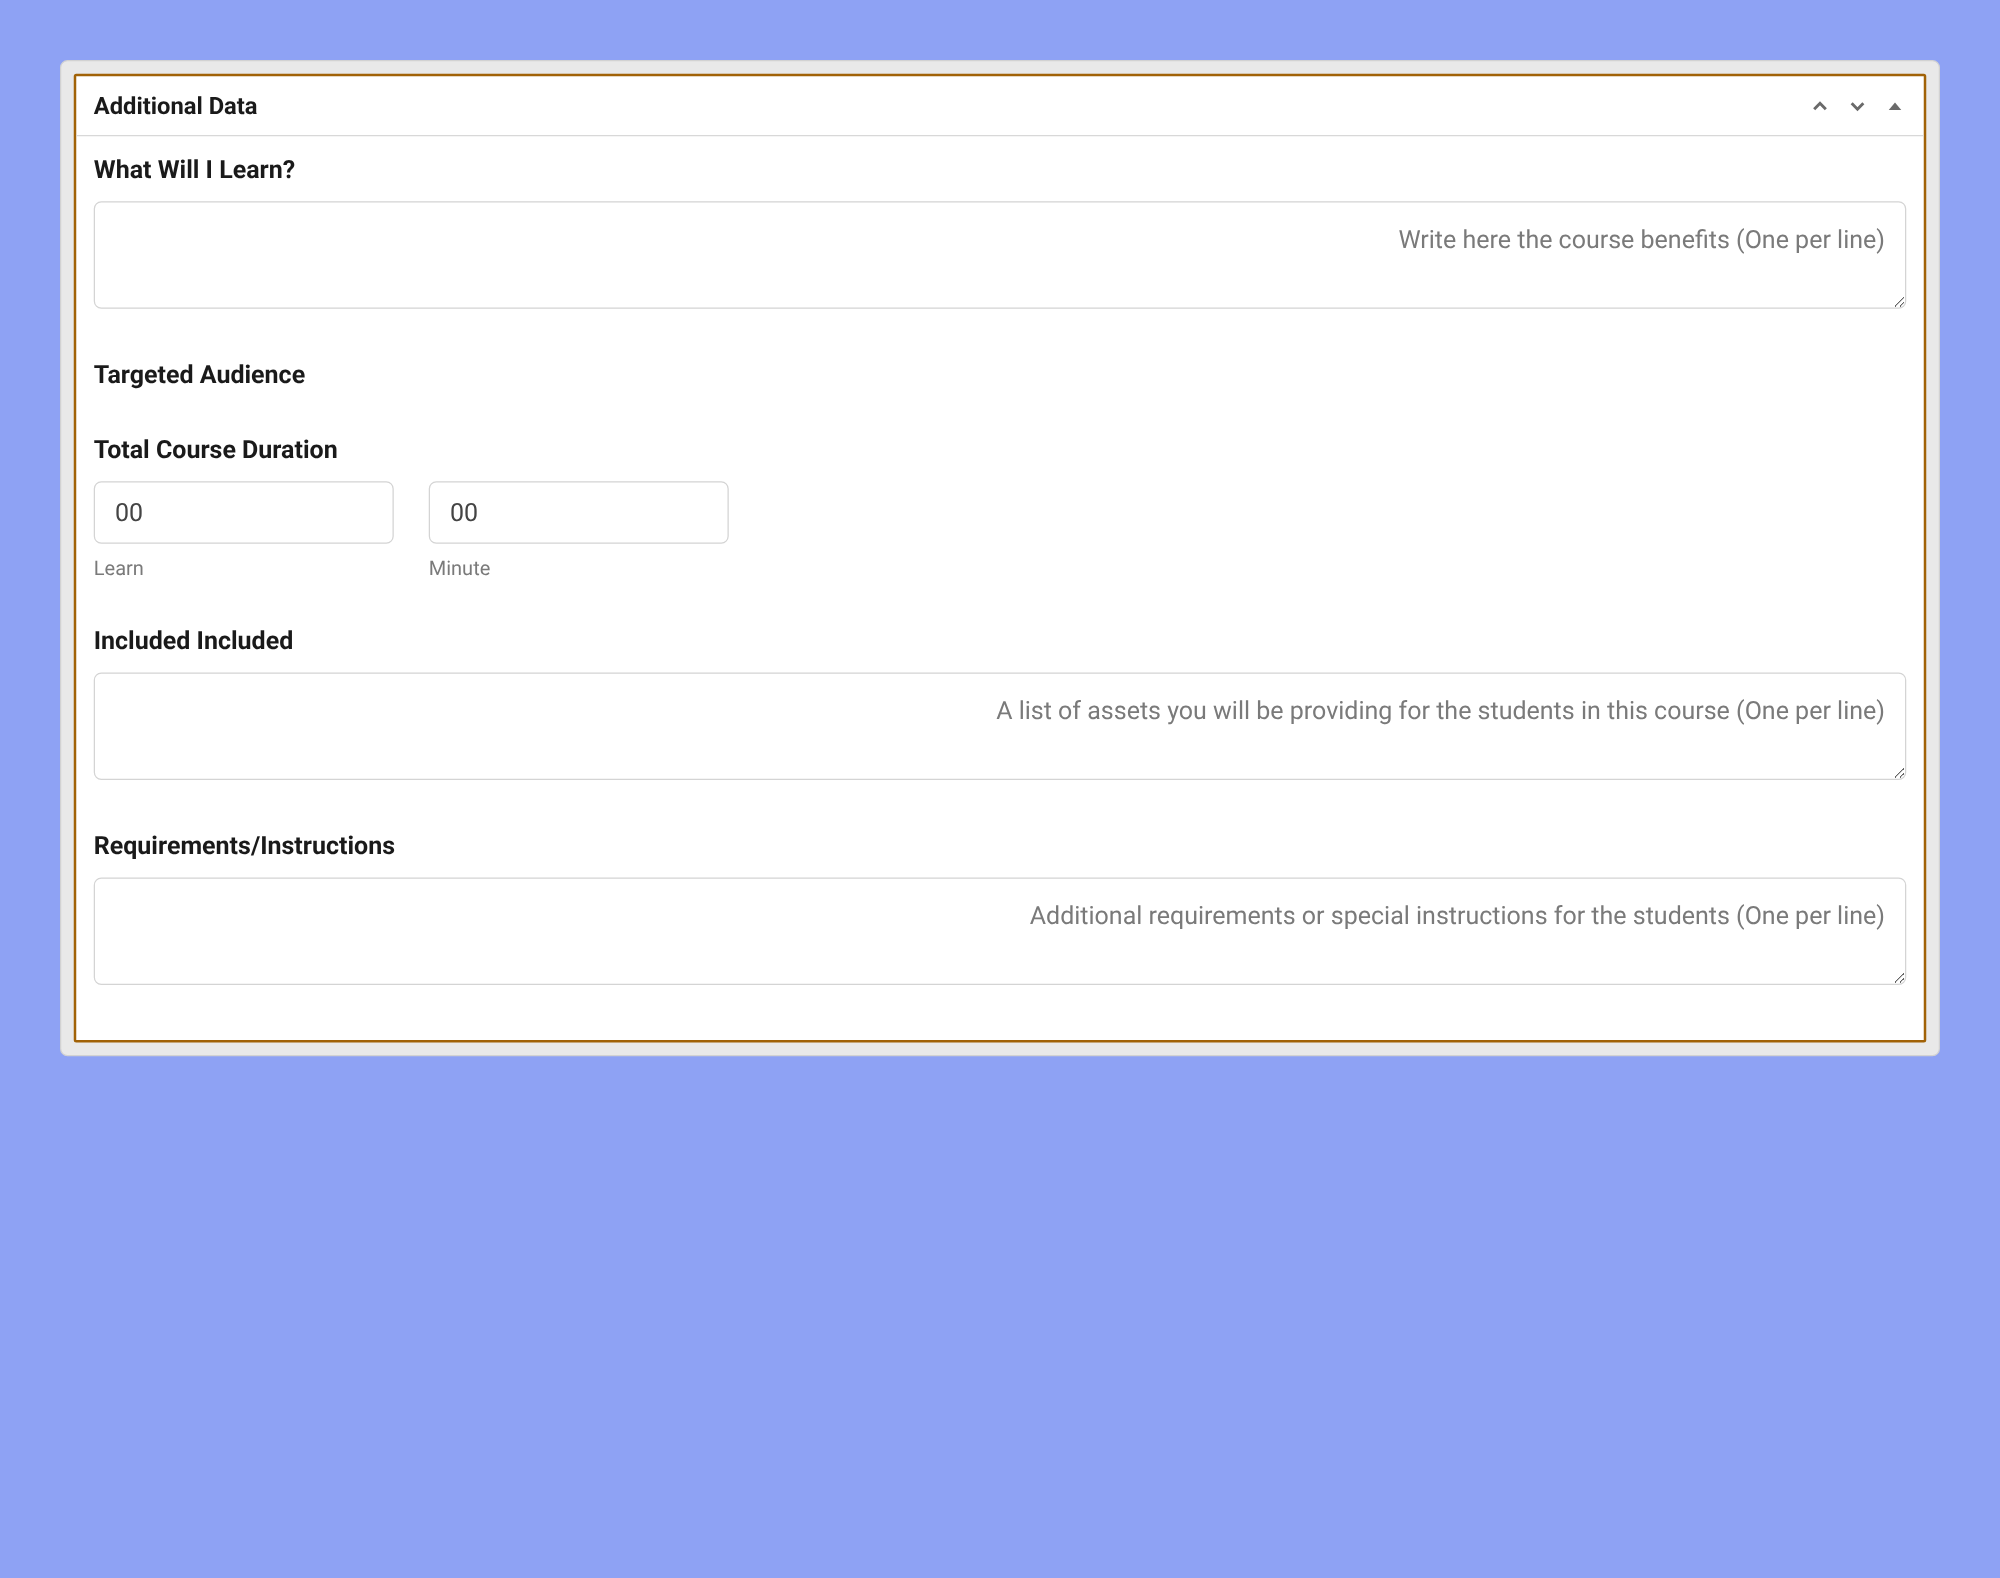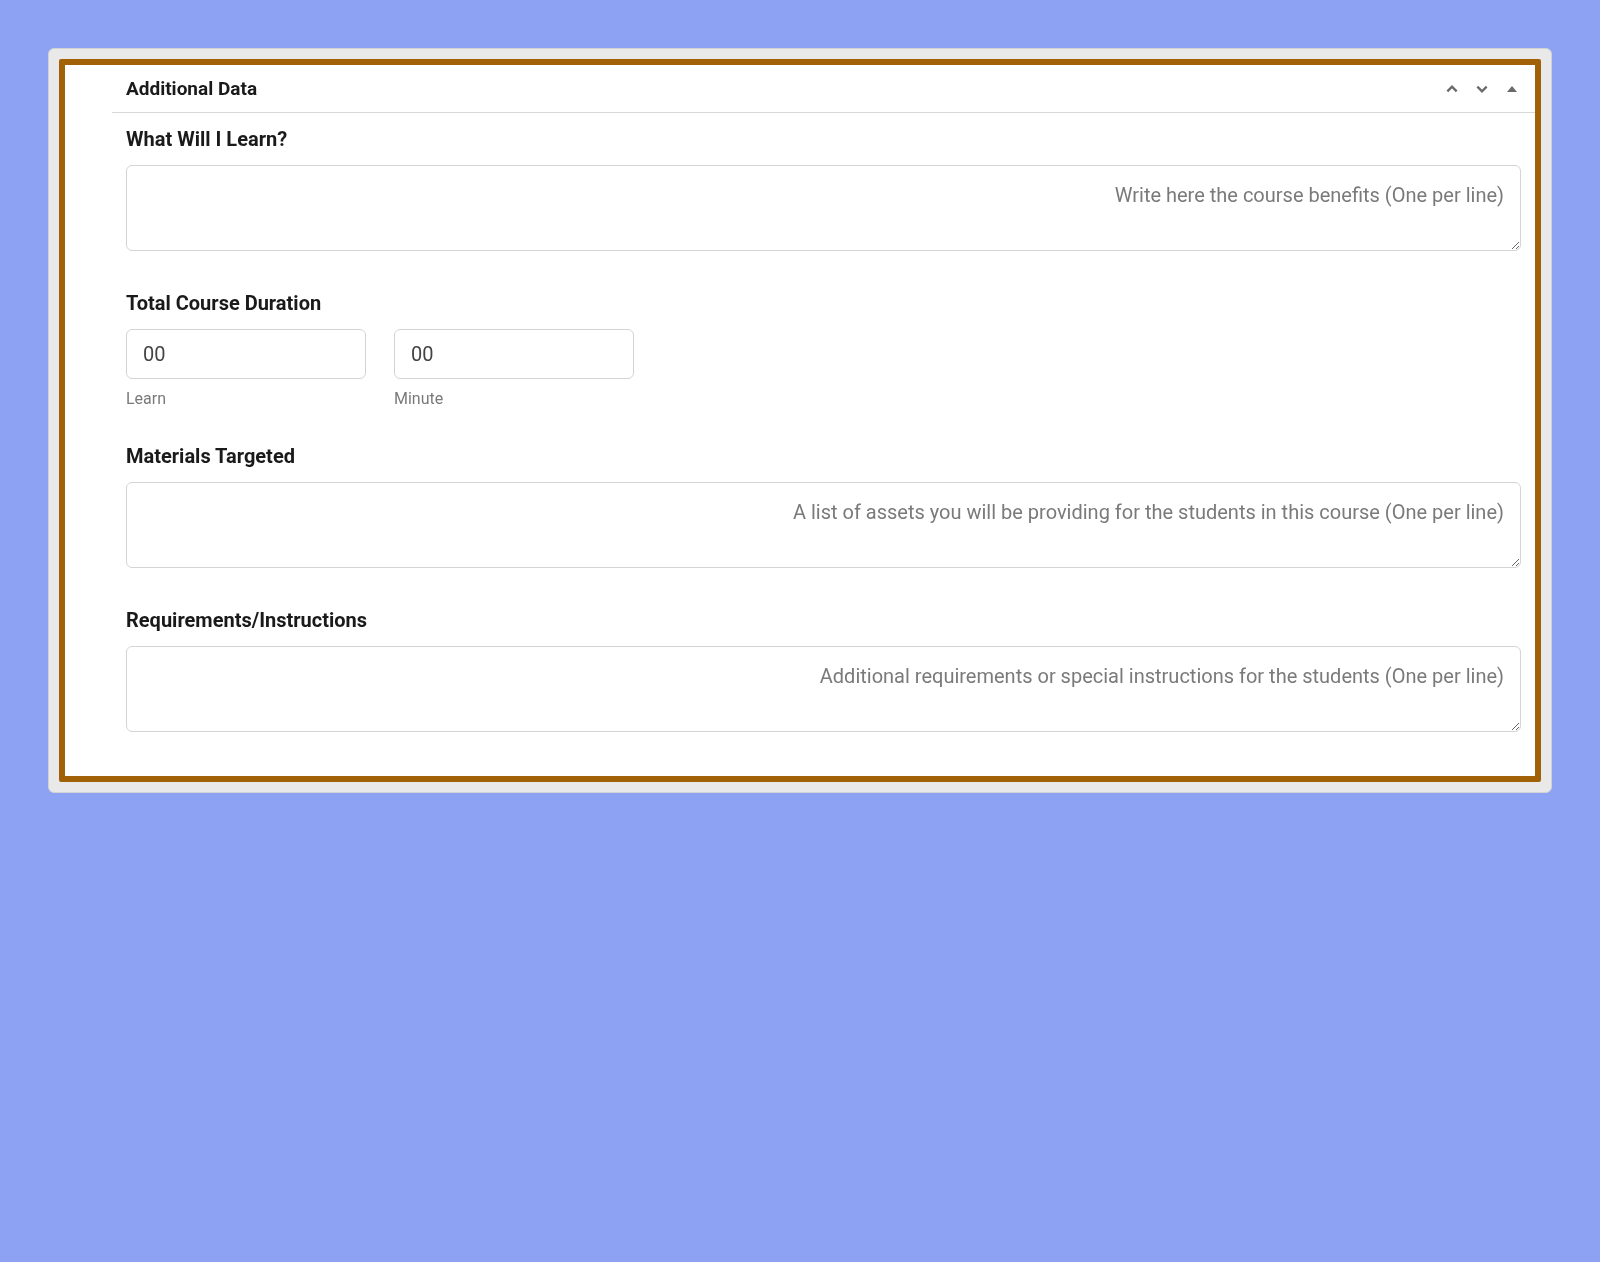--- a/index.html
+++ b/index.html
@@ -10,23 +10,22 @@
     padding: 48px;
   }
   .panel-outer {
     background: #e9e9e9;
     border: 1px solid #d2d2d2;
     border-radius: 6px;
     padding: 10px;
   }
   .panel {
     background: #ffffff;
-    border: 6px solid #a16207;
+    border: 2px solid #a16207;
     border-radius: 2px;
-    padding-left: 47px;
   }
   .panel-header {
     display: flex;
     align-items: center;
     justify-content: space-between;
     padding: 12px 14px;
     border-bottom: 1px solid #d8d8d8;
   }
   .panel-title {
     font-size: 19px;
@@ -131,38 +130,39 @@
     </div>
 
     <div class="panel-body">
 
       <div class="field">
         <label class="field-label">What Will I Learn?</label>
         <textarea class="field-input" rows="2" placeholder="Write here the course benefits (One per line)" style=""></textarea>
       </div>
 
       <div class="field">
+        <label class="field-label">Targeted Audience</label>
       </div>
 
       <div class="field">
         <label class="field-label">Total Course Duration</label>
         <div class="duration-row">
           <div class="duration-col">
             <input class="num-input" type="text" placeholder="00" style="">
             <span class="sub-label">Learn</span>
           </div>
           <div class="duration-col">
             <input class="num-input" type="text" placeholder="00" style="">
             <span class="sub-label">Minute</span>
           </div>
         </div>
       </div>
 
       <div class="field">
-        <label class="field-label">Materials Targeted</label>
+        <label class="field-label">Included Included</label>
         <textarea class="field-input" rows="2" placeholder="A list of assets you will be providing for the students in this course (One per line)" style=""></textarea>
       </div>
 
       <div class="field">
         <label class="field-label">Requirements/Instructions</label>
         <textarea class="field-input" rows="2" placeholder="Additional requirements or special instructions for the students (One per line)" style=""></textarea>
       </div>
 
     </div>
   </div>

